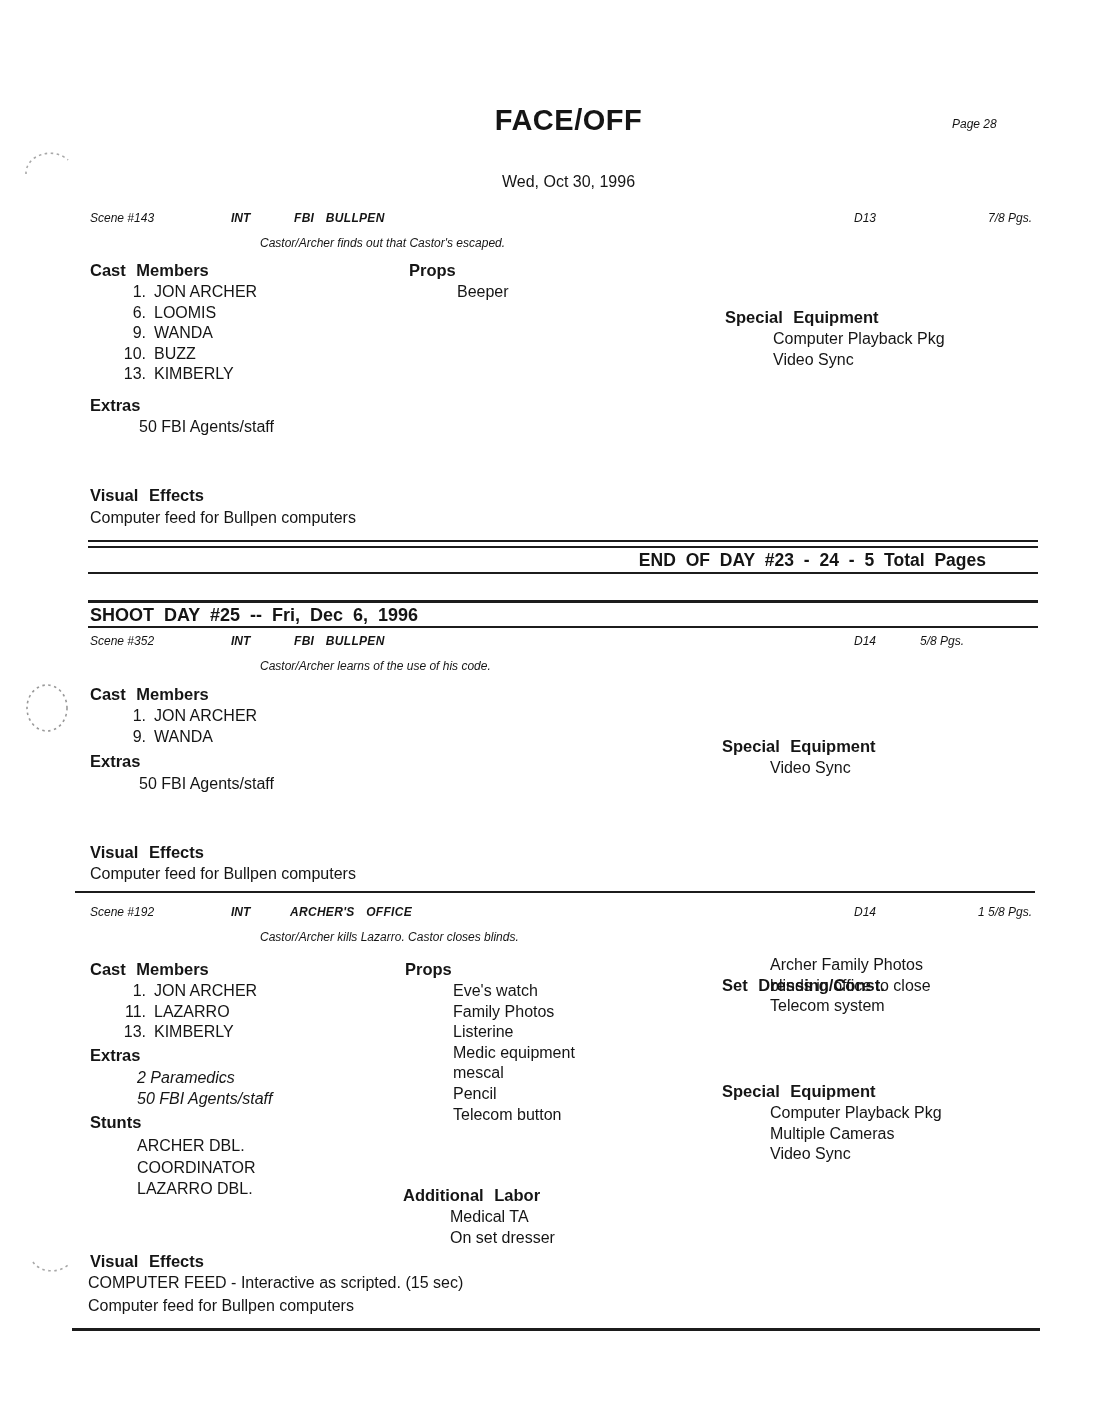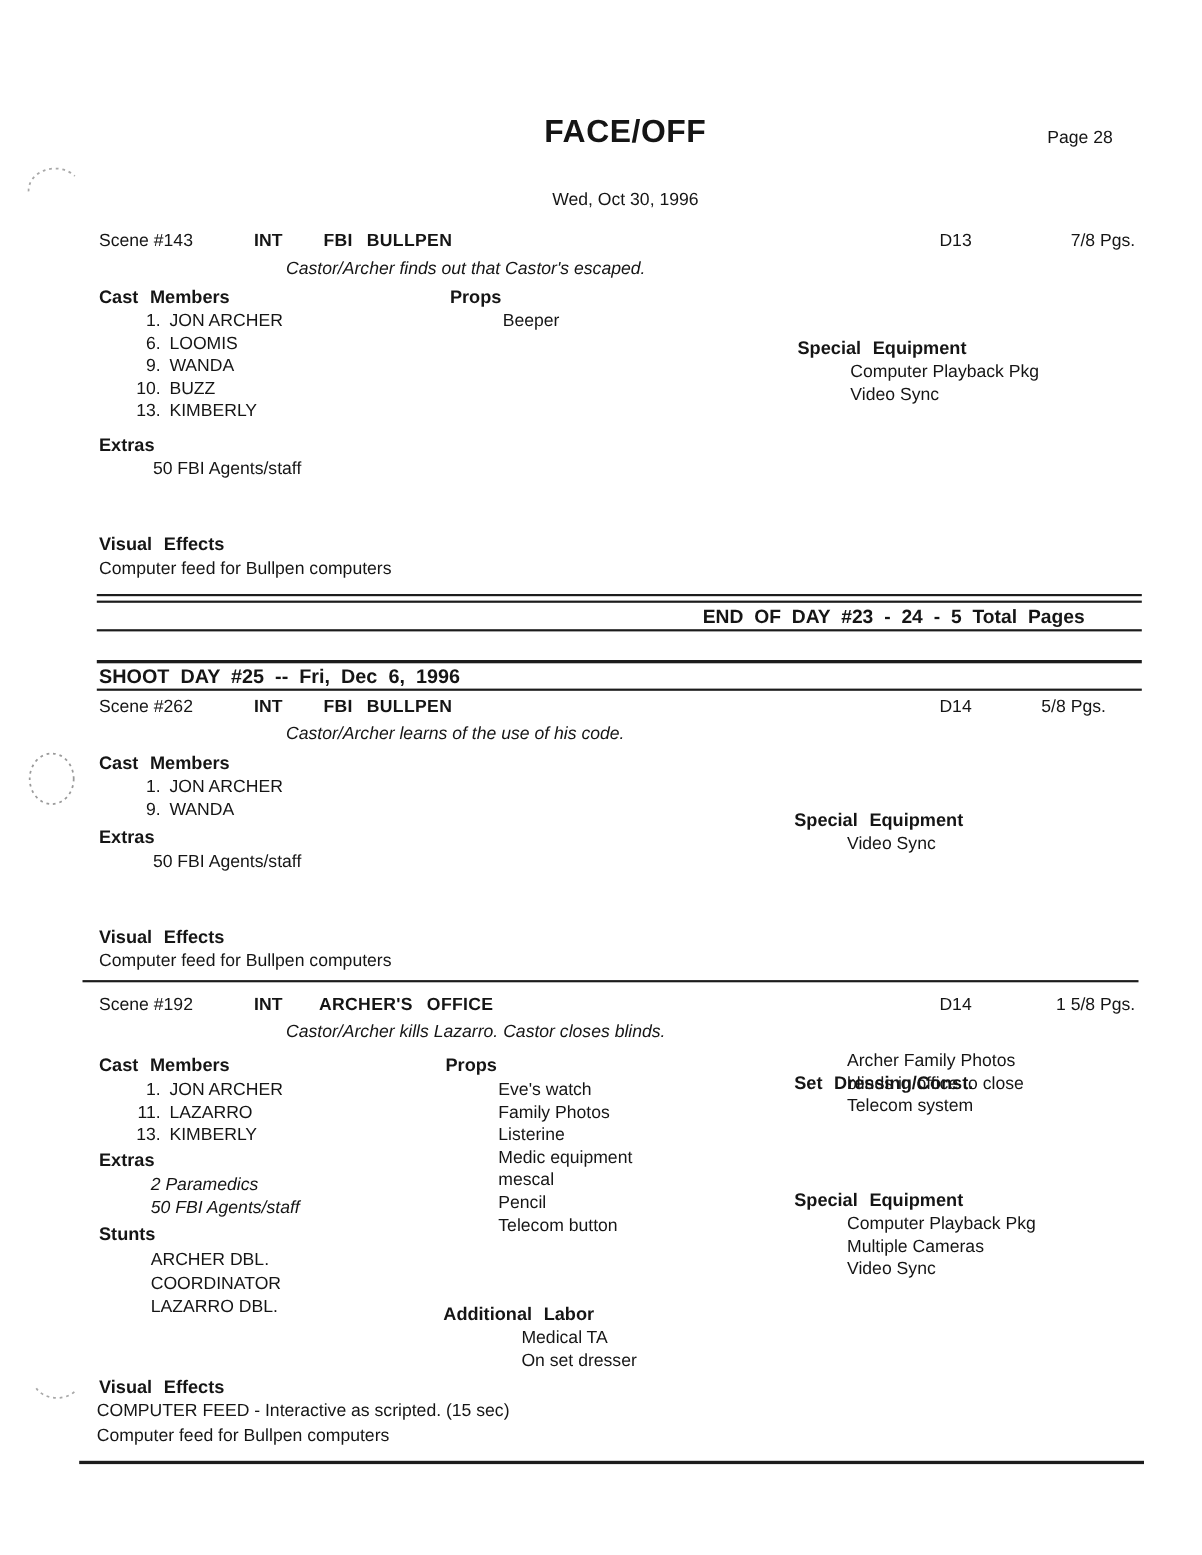--- a/index.html
+++ b/index.html
@@ -9,21 +9,21 @@
     margin:0 auto;
     background:#ffffff;
     font-family:"Liberation Sans","DejaVu Sans",sans-serif;
     color:#151515;
     overflow:hidden;
   }
   .abs{position:absolute;white-space:nowrap;}
   .b{font-weight:bold;}
   .it{font-style:italic;}
   .hd{font-weight:bold;word-spacing:6px;font-size:16.5px;}
-  .txt{font-size:16px;}
+  .txt{font-size:12px;font-style:italic;}
   .list{position:absolute;white-space:nowrap;font-size:16px;line-height:20.6px;}
   .crow .num{display:inline-block;width:56px;text-align:right;}
   .crow .nm{margin-left:8px;}
   .rule{position:absolute;background:#1c1c1c;height:2px;}
   .center{left:0;right:0;text-align:center;padding-left:44px;}
   .scene-set{font-weight:bold;word-spacing:8px;letter-spacing:0.3px;}
   .banner{font-weight:bold;word-spacing:5px;}
   .artifact svg{display:block;}
 </style>
 </head>
@@ -93,25 +93,25 @@
   <div class="rule" style="left:88px;top:540px;width:950px;"></div>
   <div class="rule" style="left:88px;top:546px;width:950px;"></div>
   <div class="abs banner" style="left:400px;top:550px;width:586px;text-align:right;font-size:17.5px;">END OF DAY #23 - 24 - 5 Total Pages</div>
   <div class="rule" style="left:88px;top:572px;width:950px;"></div>
 
   <div class="rule" style="left:88px;top:600px;width:950px;height:3px;"></div>
   <div class="abs banner" style="left:90px;top:605px;font-size:18px;">SHOOT DAY #25 -- Fri, Dec 6, 1996</div>
   <div class="rule" style="left:88px;top:626px;width:950px;"></div>
 
   <div>
-    <div class="abs txt" style="left:90px;top:634px;">Scene #262</div>
+    <div class="abs txt" style="left:90px;top:634px;">Scene #352</div>
     <div class="abs txt b" style="left:231px;top:634px;">INT</div>
     <div class="abs txt scene-set" style="left:294px;top:634px;">FBI BULLPEN</div>
     <div class="abs txt" style="left:854px;top:634px;">D14</div>
-    <div class="abs txt" style="left:920px;top:634px;width:112px;text-align:center;">5/8 Pgs.</div>
+    <div class="abs txt" style="left:920px;top:634px;width:112px;text-align:left;">5/8 Pgs.</div>
     <div class="abs txt it" style="left:260px;top:659px;">Castor/Archer learns of the use of his code.</div>
 
     <div class="abs hd" style="left:90px;top:685px;">Cast Members</div>
     <div class="list" style="left:90px;top:706px;">
       <div class="crow"><span class="num">1.</span><span class="nm">JON ARCHER</span></div>
       <div class="crow"><span class="num">9.</span><span class="nm">WANDA</span></div>
     </div>
 
     <div class="abs hd" style="left:722px;top:737px;">Special Equipment</div>
     <div class="list" style="left:770px;top:758px;">
@@ -178,21 +178,21 @@
     </div>
 
     <div class="abs hd" style="left:90px;top:1113px;">Stunts</div>
     <div class="list" style="left:137px;top:1135px;line-height:21.5px;">
       <div>ARCHER DBL.</div>
       <div>COORDINATOR</div>
       <div>LAZARRO DBL.</div>
     </div>
 
     <div class="abs hd" style="left:403px;top:1186px;">Additional Labor</div>
-    <div class="list" style="left:450px;top:1207px;margin-left:24px;">
+    <div class="list" style="left:450px;top:1207px;">
       <div>Medical TA</div>
       <div>On set dresser</div>
     </div>
 
     <div class="abs hd" style="left:90px;top:1252px;">Visual Effects</div>
     <div class="list" style="left:88px;top:1272px;line-height:22.5px;">
       <div>COMPUTER FEED - Interactive as scripted. (15 sec)</div>
       <div>Computer feed for Bullpen computers</div>
     </div>
   </div>

